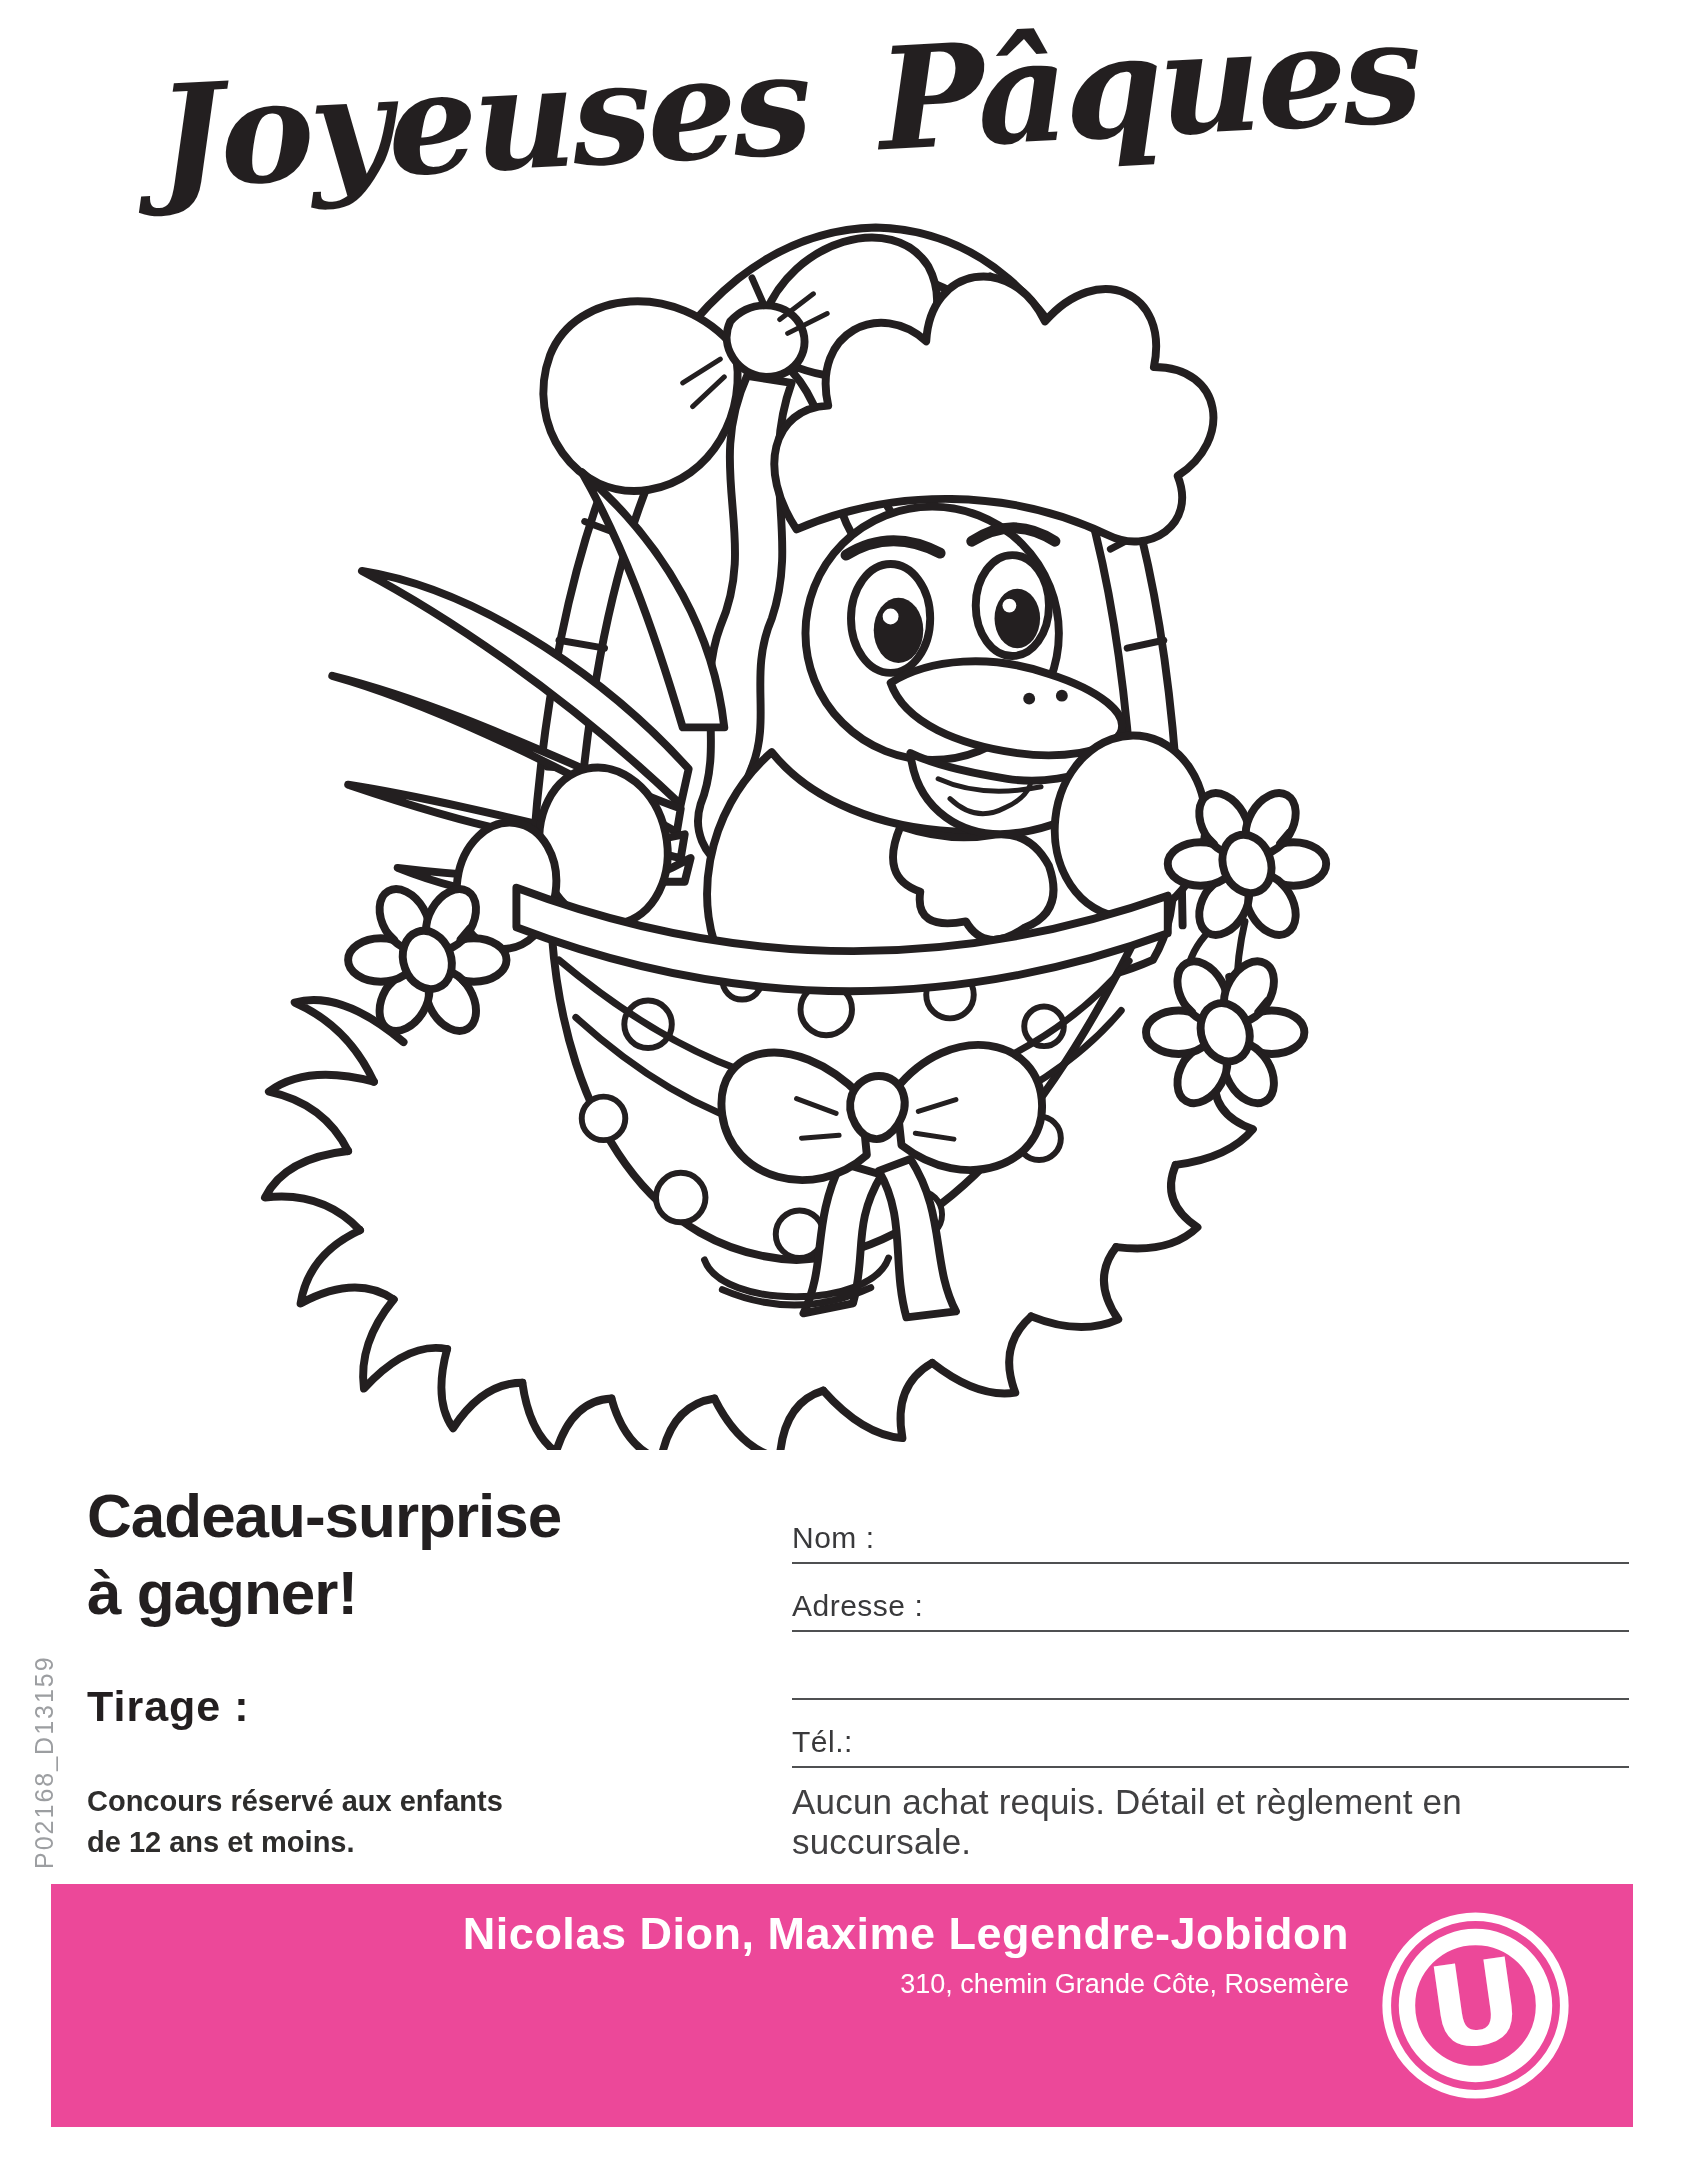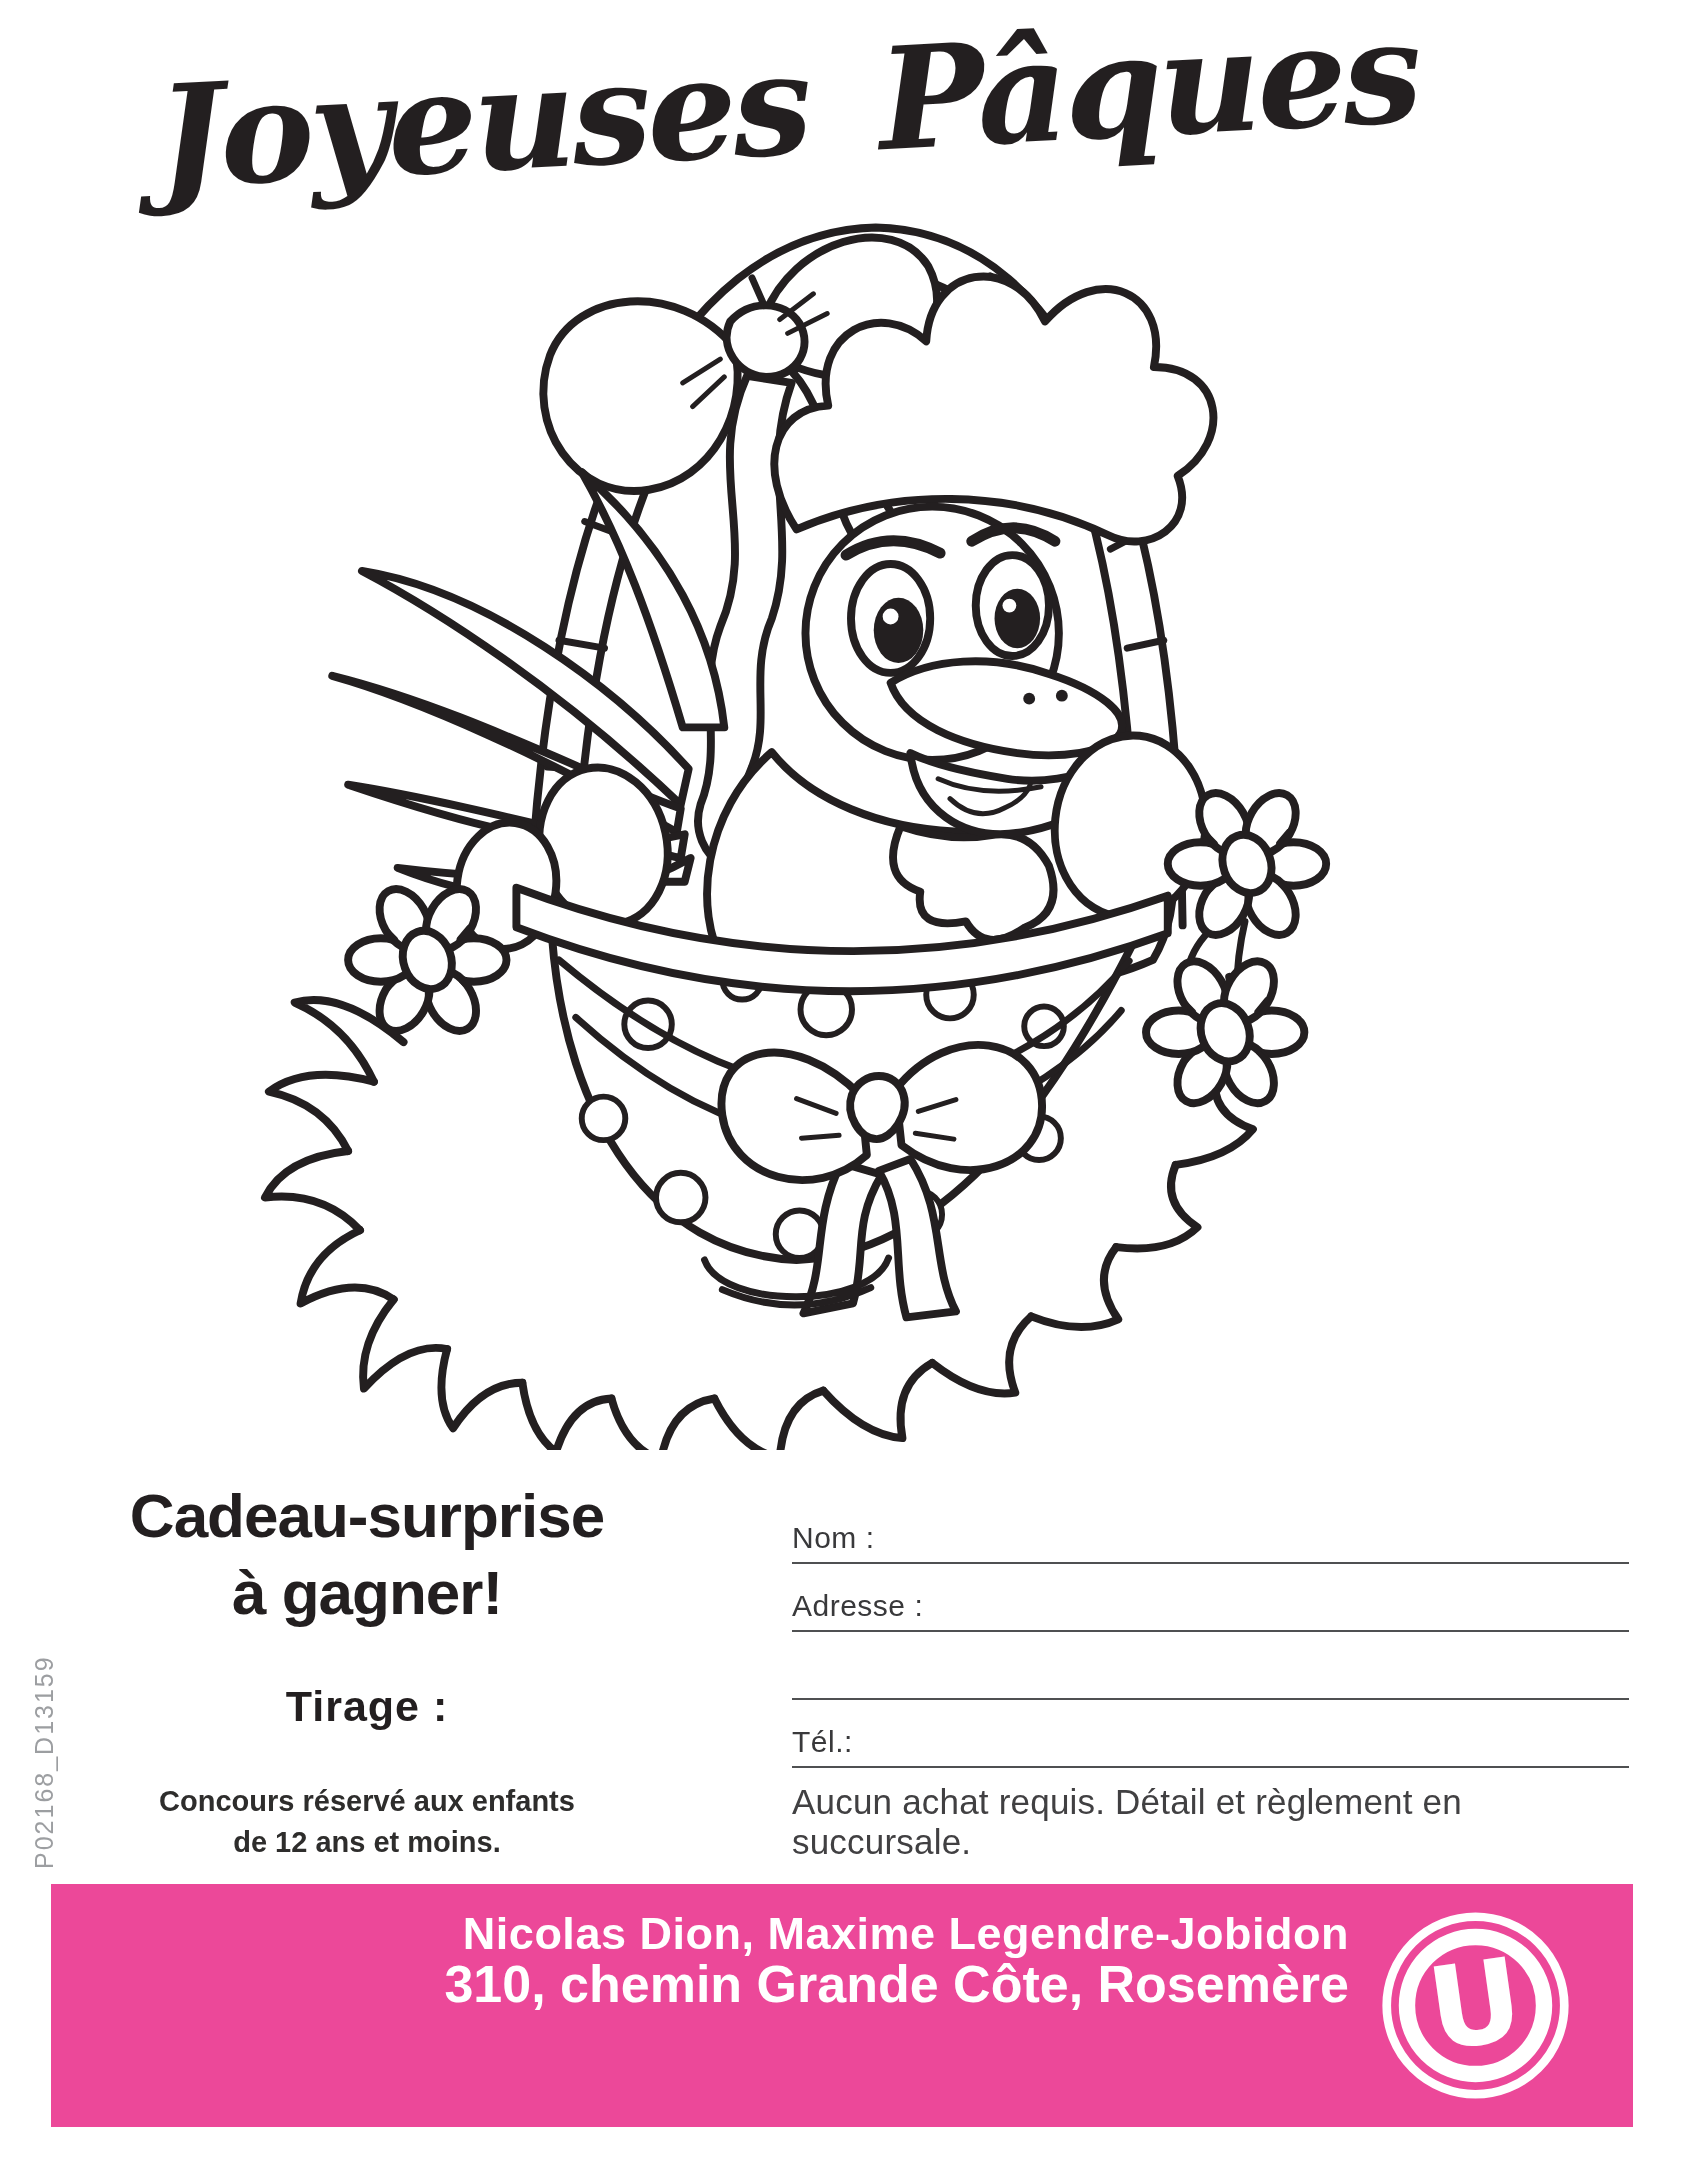--- a/index.html
+++ b/index.html
@@ -3,33 +3,33 @@
 <meta charset="utf-8">
 <style>
   html,body{margin:0;padding:0;background:#e8e8e8;}
   .page{position:relative;width:1683px;height:2178px;background:#ffffff;overflow:hidden;
         font-family:"Liberation Sans",sans-serif;color:#231f20;}
   .title{position:absolute;left:139px;top:22px;width:1297px;text-align:center;
          font-family:"DejaVu Serif",serif;font-style:italic;font-weight:bold;
          font-size:141px;letter-spacing:-4px;word-spacing:26px;white-space:nowrap;
          transform:rotate(-3deg);color:#231f20;}
   .art{position:absolute;left:257px;top:173px;}
-  .promo{position:absolute;left:87px;top:1477px;width:560px;text-align:center;}
+  .promo{position:absolute;left:87px;top:1477px;width:560px;text-align:left;}
   .promo-h{font-size:62px;font-weight:bold;line-height:77px;letter-spacing:-1px;color:#231f20;}
   .tirage{margin-top:51px;font-size:43px;font-weight:bold;letter-spacing:1px;}
   .elig{margin-top:50px;font-size:29px;line-height:41px;color:#2e2d2c;font-weight:bold;}
   .form{position:absolute;left:792px;top:1473px;width:837px;}
   .frow{height:66px;position:relative;border-bottom:2px solid #4f5052;}
   .frow.first{height:89px;}
   .flabel{position:absolute;bottom:7px;left:0;font-size:30px;color:#39393b;letter-spacing:0.5px;}
   .disclaimer{margin-top:14px;font-size:35px;color:#414042;letter-spacing:0.2px;}
   .footer{position:absolute;left:51px;top:1884px;width:1582px;height:243px;background:#ec4899;}
   .footer-text{position:absolute;top:24px;right:284px;text-align:right;color:#ffffff;}
   .ft-b{font-size:45px;font-weight:bold;line-height:52px;letter-spacing:0.5px;}
-  .ft-r{font-size:52px;line-height:49px;font-weight:bold;}
+  .ft-r{font-size:27px;line-height:49px;font-weight:normal;}
   .logo{position:absolute;top:25px;right:61px;width:193px;height:193px;}
   .code{position:absolute;left:30px;top:1869px;transform:rotate(-90deg);transform-origin:0 0;
         font-size:25px;letter-spacing:2px;color:#9c9ea1;white-space:nowrap;}
 </style>
 </head>
 <body>
 
 <div class="page">
 
   <div class="title">Joyeuses Pâques</div>

